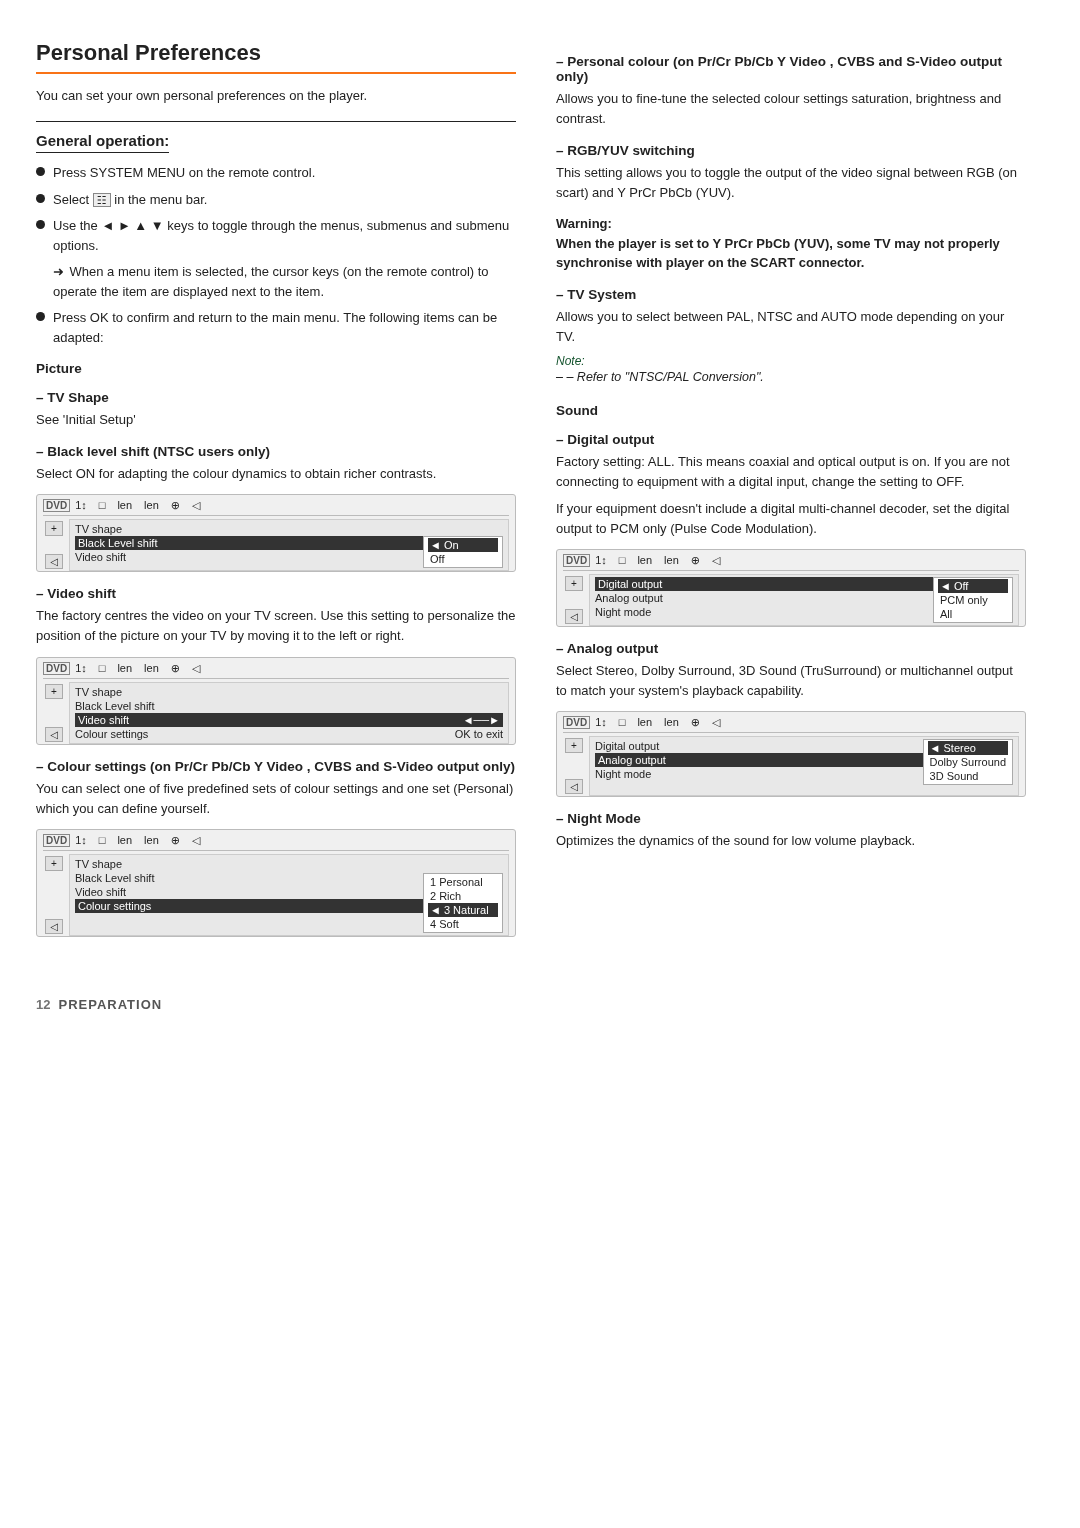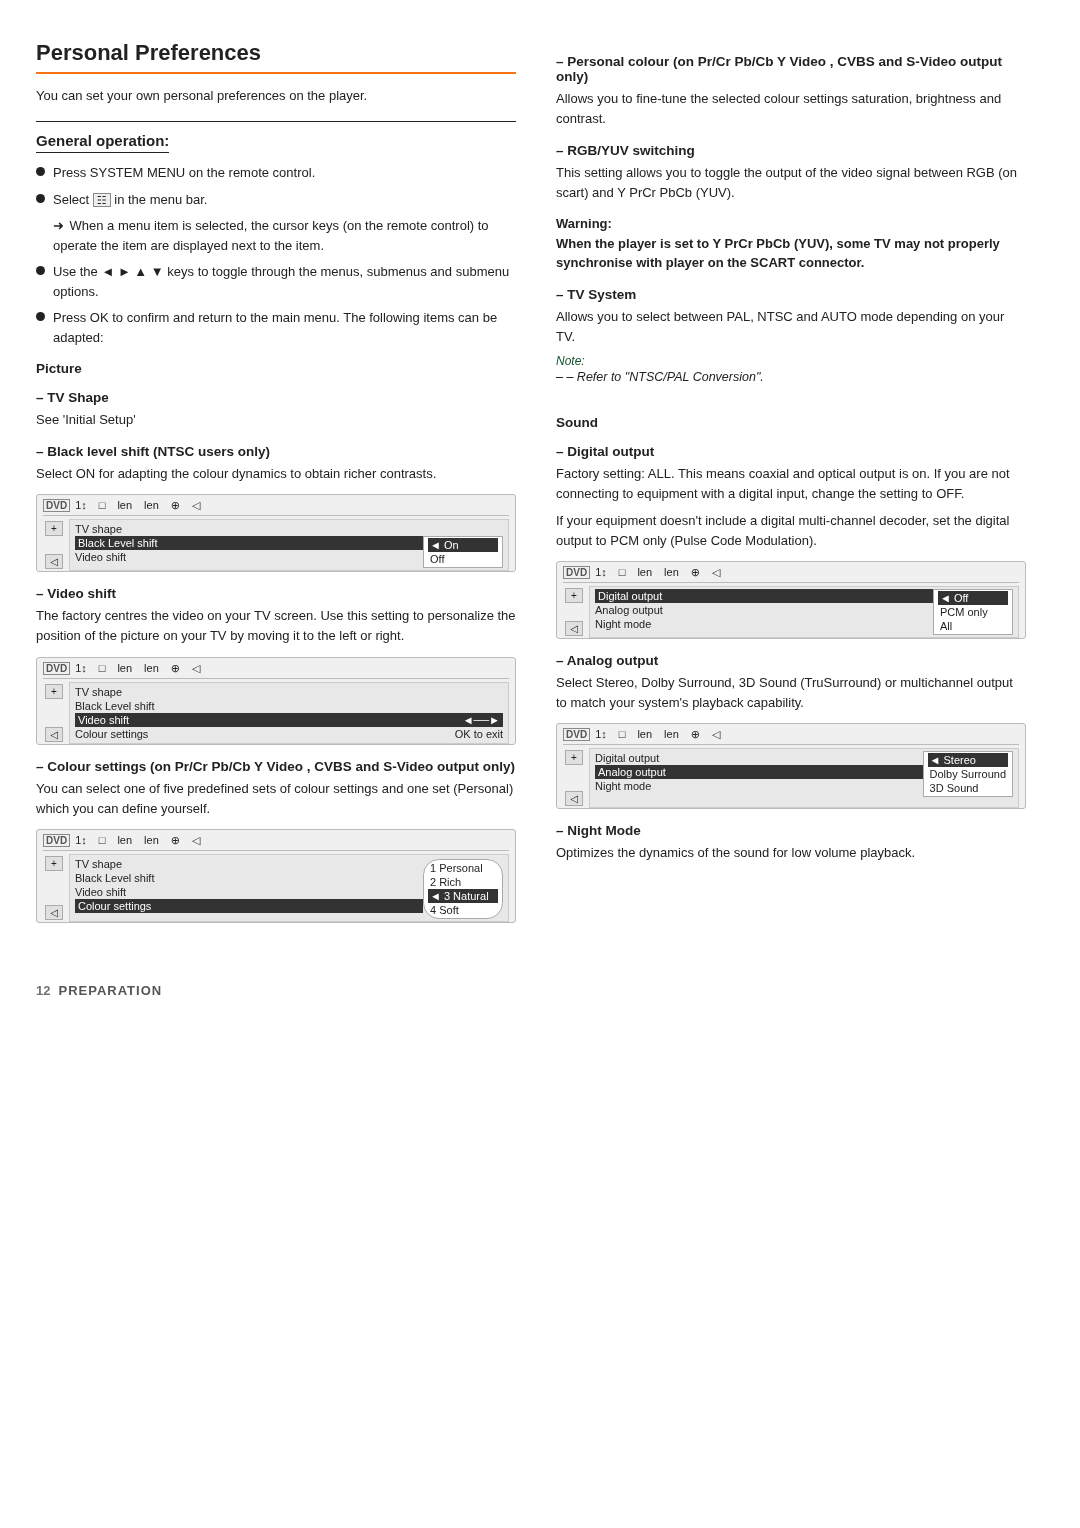--- a/index.html
+++ b/index.html
@@ -249,26 +249,26 @@
     <ul class="bullet-list">
       <li>
         <span class="bullet-dot"></span>
         <span>Press SYSTEM MENU on the remote control.</span>
       </li>
       <li>
         <span class="bullet-dot"></span>
         <span>Select <span style="border:1px solid #888;padding:0 3px;font-size:11px;background:#eee;">☷</span> in the menu bar.</span>
       </li>
       <li>
+        <span class="bullet-dot"></span>
+        <span>Use the ◄ ► ▲ ▼ keys to toggle through the menus, submenus and submenu options.</span>
+      </li>
+      <li>
         <span class="bullet-dot" style="visibility:hidden;"></span>
         <span><span class="arrow-right">➜</span> When a menu item is selected, the cursor keys (on the remote control) to operate the item are displayed next to the item.</span>
-      </li>
-      <li>
-        <span class="bullet-dot"></span>
-        <span>Use the ◄ ► ▲ ▼ keys to toggle through the menus, submenus and submenu options.</span>
       </li>
       <li>
         <span class="bullet-dot"></span>
         <span>Press OK to confirm and return to the main menu. The following items can be adapted:</span>
       </li>
     </ul>
 
     
     <div class="subsection-title">Picture</div>
 
@@ -377,21 +377,21 @@
         </div>
         <div class="dvd-menu">
           <div class="dvd-menu-content">
             <div class="dvd-menu-left">
               <div class="dvd-menu-row">TV shape</div>
               <div class="dvd-menu-row">Black Level shift</div>
               <div class="dvd-menu-row">Video shift</div>
               <div class="dvd-menu-row selected">Colour settings</div>
             </div>
             <div class="dvd-menu-right">
-              <div class="dvd-dropdown" style="margin-top:2px;border-radius:16px;">
+              <div class="dvd-dropdown" style="margin-top:16px;">
                 <div class="dvd-dropdown-row">1 Personal</div>
                 <div class="dvd-dropdown-row">2 Rich</div>
                 <div class="dvd-dropdown-row selected">◄ 3 Natural</div>
                 <div class="dvd-dropdown-row">4 Soft</div>
               </div>
             </div>
           </div>
         </div>
       </div>
     </div>
@@ -407,21 +407,21 @@
     <div style="margin-top:12px;margin-bottom:10px;">
       <div class="warning-title">Warning:</div>
       <div class="warning-text">When the player is set to Y PrCr PbCb (YUV), some TV may not properly synchronise with player on the SCART connector.</div>
     </div>
 
     <div class="dash-title">–  TV System</div>
     <p class="body-text">Allows you to select between PAL, NTSC and AUTO mode depending on your TV.</p>
     <p class="small-text">Note:</p>
     <p class="note-text">–&nbsp;<span>–  Refer to "NTSC/PAL Conversion".</span></p>
 
-    <div class="subsection-title" style="margin-top:28px;">Sound</div>
+    <div class="subsection-title" style="margin-top:16px;">Sound</div>
 
     <div class="dash-title">–  Digital output</div>
     <p class="body-text">Factory setting: ALL. This means coaxial and optical output is on. If you are not connecting to equipment with a digital input, change the setting to OFF.</p>
     <p class="body-text">If your equipment doesn't include a digital multi-channel decoder, set the digital output to PCM only (Pulse Code Modulation).</p>
 
     <div class="dvd-ui">
       <div class="dvd-top-bar">
         <span class="dvd-icon" style="font-size:10px;border:1px solid #888;padding:0 2px;color:#555;">DVD</span>
         <div class="dvd-bar-items">
           <span>1↕</span>

